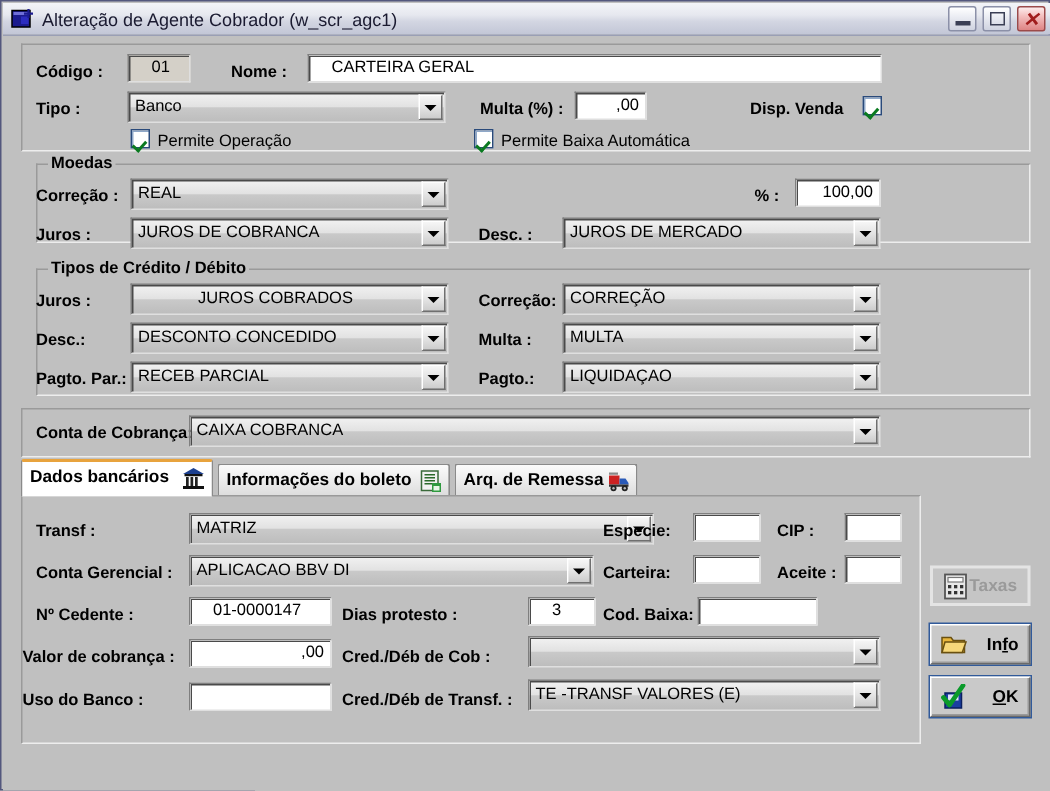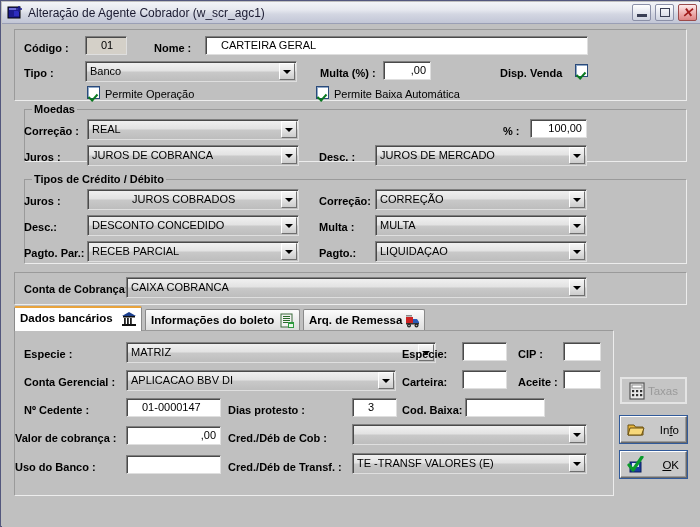--- a/index.html
+++ b/index.html
@@ -122,21 +122,21 @@
     background:#c0c0c0;
     border:1px solid #9a9a9a;border-right-color:#ededed;border-bottom-color:#ededed;
   }
   
   .btn{
     position:absolute;box-sizing:border-box;
     background:#c9c9c9;
     border:1px solid #ffffff;
     border-right-color:#6a6a6a;border-bottom-color:#6a6a6a;
     box-shadow:inset -1px -1px 0 #9a9a9a, 0 0 0 1px #315a9a;
-    font-size:11.5px;font-weight:normal;color:#000;
+    font-size:11.5px;font-weight:bold;color:#000;
   }
   .btn.flat{
     background:#c5c5c5;border:2px solid #e4e4e4;box-shadow:none;color:#9a9a9a;
   }
   .btn .blabel{position:absolute;right:7px;top:50%;margin-top:-7px;line-height:14px;}
   .btn .bicon{position:absolute;left:6px;top:50%;margin-top:-9px;width:18px;height:18px;}
   u{text-decoration:underline;}
 </style>
 </head>
 <body>
@@ -300,21 +300,21 @@
             <circle cx="4" cy="12.5" r="0.8" fill="#bbb"></circle>
             <circle cx="11.5" cy="12.5" r="0.8" fill="#bbb"></circle>
             <rect x="1" y="2" width="6" height="1.5" fill="#888"></rect>
           </svg>
         </span>
       </div>
     </div>
 
     <div class="tabpanel" style="left:12px;top:306px;width:600px;height:166px;"></div>
 
-    <span class="lb" style="left:22px;top:323px;">Especie :</span>
+    <span class="lb" style="left:22px;top:323px;">Transf :</span>
     <div class="cmb" style="left:124px;top:318px;width:310px;height:21px;">
       <span>MATRIZ</span>
       <i class="cmb-arrow"></i>
     </div>
     <span class="lb" style="left:400px;top:323px;">Especie:</span>
     <div class="inp" style="left:460px;top:318px;width:45px;height:19px;"></div>
     <span class="lb" style="left:516px;top:323px;">CIP :</span>
     <div class="inp" style="left:561px;top:318px;width:38px;height:19px;"></div>
 
     <span class="lb" style="left:22px;top:351px;">Conta Gerencial :</span>

